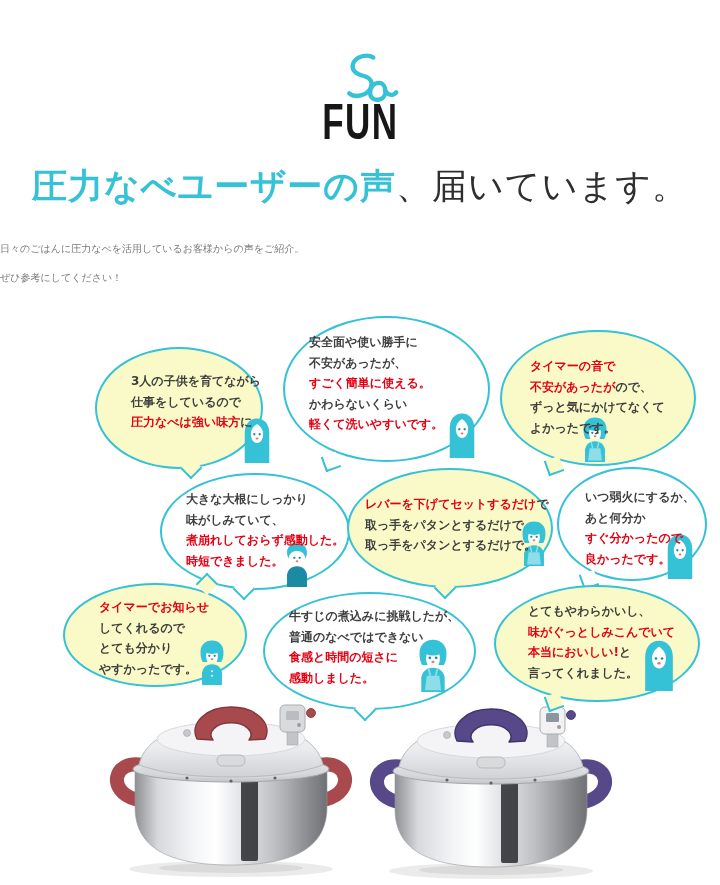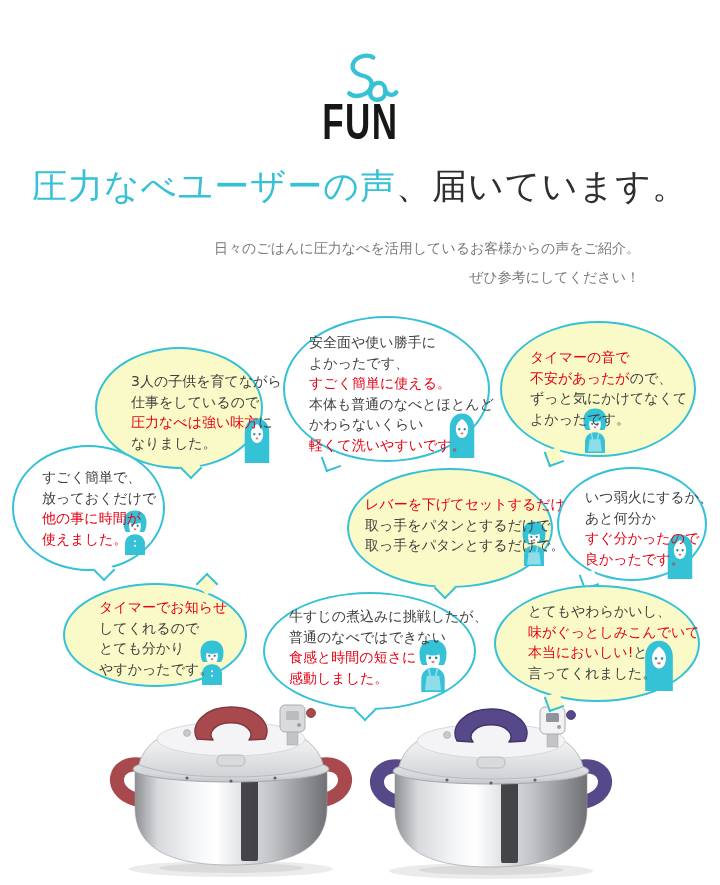--- a/index.html
+++ b/index.html
@@ -16,51 +16,51 @@
 
   
   .logo{position:absolute;top:52px;left:0;width:720px;text-align:center;}
   .logo-so{display:block;margin:0 auto -14px auto;transform:rotate(-10deg);}
   .logo-fun{display:inline-block;font-family:"Liberation Sans",sans-serif;font-weight:700;
     font-size:50px;letter-spacing:2px;color:#171717;transform:scaleX(.70);line-height:44px;}
 
   
   .heading{position:absolute;top:164px;left:0;width:720px;text-align:center;
     font-size:35px;letter-spacing:1px;white-space:nowrap;line-height:44px;}
-  .heading .accent{color:var(--teal);font-weight:400;}
+  .heading .accent{color:var(--teal);font-weight:700;}
   .heading .rest{color:#2f2f2f;font-weight:400;}
 
   
-  .intro{position:absolute;top:234px;left:0;width:640px;text-align:right;
-    color:var(--gray);font-size:14px;line-height:29px;}
+  .intro{position:absolute;top:234px;left:0;width:640px;text-align:left;
+    color:var(--gray);font-size:10px;line-height:29px;}
 
   
   .cluster{position:absolute;top:310px;left:0;width:720px;height:400px;}
   .bubble{position:absolute;border:2px solid var(--teal);border-radius:50%;background:#fff;}
   .bubble.yellow{background:var(--yellow);}
   .bubble .tail{content:"";position:absolute;width:16px;height:16px;background:#fff;
     transform:rotate(45deg);border-right:2px solid var(--teal);border-bottom:2px solid var(--teal);}
   .bubble.yellow .tail{background:var(--yellow);}
-  .bubble-text{position:absolute;font-size:14px;font-weight:400;line-height:20.5px;
+  .bubble-text{position:absolute;font-size:12px;font-weight:700;line-height:20.5px;
     color:var(--text);white-space:nowrap;z-index:2;}
   .bubble-text .em{color:var(--red);}
   .person{position:absolute;z-index:1;color:var(--teal);}
   .person svg{width:34px;height:46px;display:block;}
 
   .pos-1{left:95px;top:37px;width:168px;height:122px;z-index:1}
   .pos-1 .bubble-text{left:34px;top:22px}
   .pos-1 .person{left:143px;top:68px}
   .pos-1 .tail{left:86px;bottom:-9px}
 
   .pos-2{left:283px;top:6px;width:207px;height:146px;z-index:2}
   .pos-2 .bubble-text{left:24px;top:14px}
   .pos-2 .person{left:160px;top:94px}
   .pos-2 .tail{left:38px;bottom:-10px;transform:rotate(70deg)}
 
-  .pos-3{left:500px;top:11px;width:196px;height:136px;z-index:3}
+  .pos-3{left:500px;top:20px;width:196px;height:136px;z-index:3}
   .pos-3 .bubble-text{left:28px;top:24px}
   .pos-3 .person{left:76px;top:84px}
   .pos-3 .tail{left:44px;bottom:-10px;transform:rotate(70deg)}
 
   .pos-4{left:12px;top:135px;width:153px;height:126px;z-index:4}
   .pos-4 .bubble-text{left:28px;top:20px}
   .pos-4 .person{left:104px;top:62px}
   .pos-4 .tail{left:82px;bottom:-9px}
 
   .pos-5{left:160px;top:163px;width:190px;height:117px;z-index:5}
@@ -212,35 +212,33 @@
     <div>ぜひ参考にしてください！</div>
   </div>
 
   <div class="cluster">
       <div class="bubble yellow pos-1">
     <span class="tail"></span>
     <div class="bubble-text">
           <div><span>3人の子供を育てながら</span></div>
           <div><span>仕事をしているので</span></div>
           <div><span class="em">圧力なべは強い味方</span><span>に</span></div>
-          <div><span>なりました。</span></div>
         </div>
     <span class="person">
       <svg viewBox="0 0 44 60">
             <use href="#icon-woman-long"></use>
           </svg>
     </span>
   </div>
       <div class="bubble white pos-2">
     <span class="tail"></span>
     <div class="bubble-text">
           <div><span>安全面や使い勝手に</span></div>
-          <div><span>よかったです、</span></div>
+          <div><span>不安があったが、</span></div>
           <div><span class="em">すごく簡単に使える。</span></div>
-          <div><span>本体も普通のなべとほとんど</span></div>
           <div><span>かわらないくらい</span></div>
           <div><span class="em">軽くて洗いやすいです。</span></div>
         </div>
     <span class="person">
       <svg viewBox="0 0 44 60">
             <use href="#icon-woman-long"></use>
           </svg>
     </span>
   </div>
       <div class="bubble yellow pos-3">
@@ -250,31 +248,31 @@
           <div><span class="em">不安があったが</span><span>ので、</span></div>
           <div><span>ずっと気にかけてなくて</span></div>
           <div><span>よかったです。</span></div>
         </div>
     <span class="person">
       <svg viewBox="0 0 44 60">
             <use href="#icon-woman-apron"></use>
           </svg>
     </span>
   </div>
-      <div class="bubble white pos-4">
-    <span class="tail"></span>
-    <div class="bubble-text">
-          <div><span>すごく簡単で、</span></div>
-          <div><span>放っておくだけで</span></div>
-          <div><span class="em">他の事に時間が</span></div>
-          <div><span class="em">使えました。</span></div>
-        </div>
-    <span class="person">
-      <svg viewBox="0 0 44 60">
-            <use href="#icon-woman-bob"></use>
+      <div class="bubble white pos-5">
+    <span class="tail"></span>
+    <div class="bubble-text">
+          <div><span>大きな大根にしっかり</span></div>
+          <div><span>味がしみていて、</span></div>
+          <div><span class="em">煮崩れしておらず感動した。</span></div>
+          <div><span class="em">時短できました。</span></div>
+        </div>
+    <span class="person">
+      <svg viewBox="0 0 44 60">
+            <use href="#icon-man"></use>
           </svg>
     </span>
   </div>
       <div class="bubble yellow pos-6">
     <span class="tail"></span>
     <div class="bubble-text">
           <div><span class="em">レバーを下げてセットするだけ</span><span>で</span></div>
           <div><span>取っ手をパタンとするだけで</span></div>
           <div><span>取っ手をパタンとするだけで。</span></div>
         </div>

